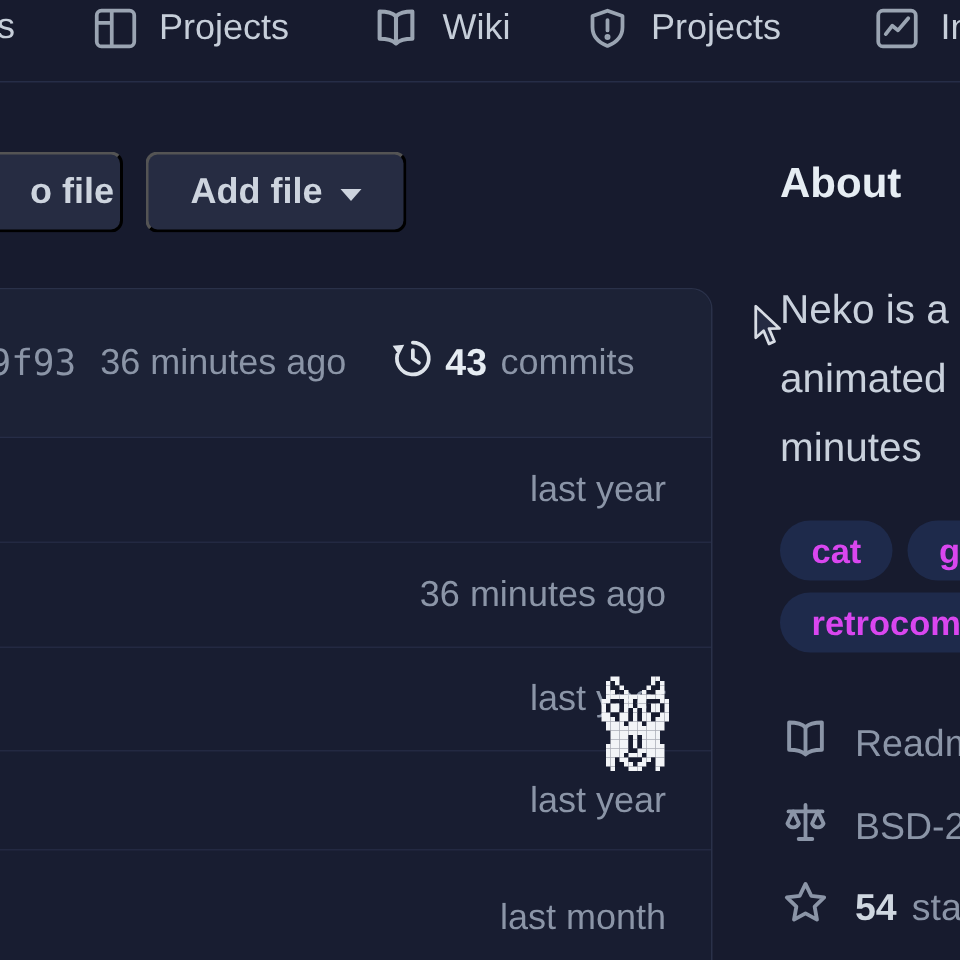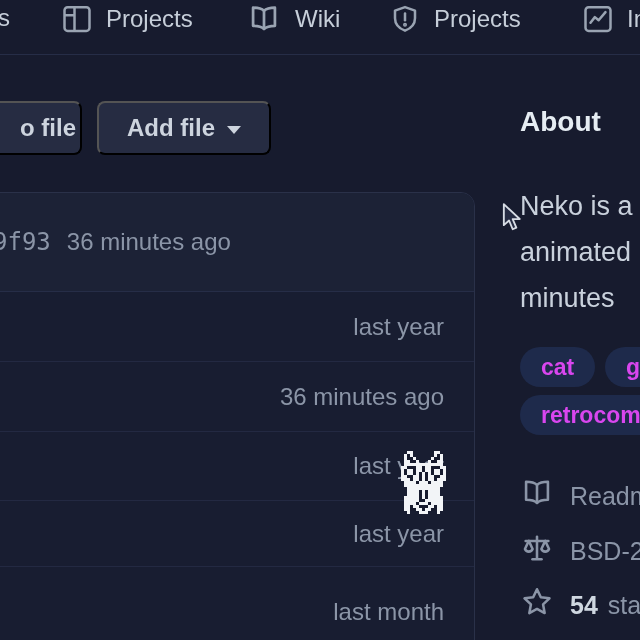--- a/index.html
+++ b/index.html
@@ -122,20 +122,31 @@
   <button class="btn btn-add">
     <span>Add file</span>
     <span class="caret"></span>
   </button>
 
 
   <div class="file-table">
     <div class="commit-bar">
       <span class="commit-hash">9f93</span>
       <span class="commit-time">36 minutes ago</span>
+      <span class="commit-count-group">
+        <span>
+          <svg width="30" height="30" viewBox="0 0 24 24" fill="none" stroke="#dde3ea" stroke-width="2" stroke-linecap="round" stroke-linejoin="round">
+            <path d="M13 3.5a8.5 8.5 0 1 1-8.3 6.6"></path>
+            <polygon points="2.2,5.2 8.4,4.6 5.6,10.2" fill="#dde3ea" stroke="none"></polygon>
+            <polyline points="13,7.5 13,12 16.2,14.3"></polyline>
+          </svg>
+        </span>
+        <span class="commit-count">43</span>
+        <span class="commit-count-label">commits</span>
+      </span>
     </div>
     <div class="file-row">
       <span>last year</span>
     </div>
     <div class="file-row">
       <span>36 minutes ago</span>
     </div>
     <div class="file-row">
       <span>last year</span>
     </div>

